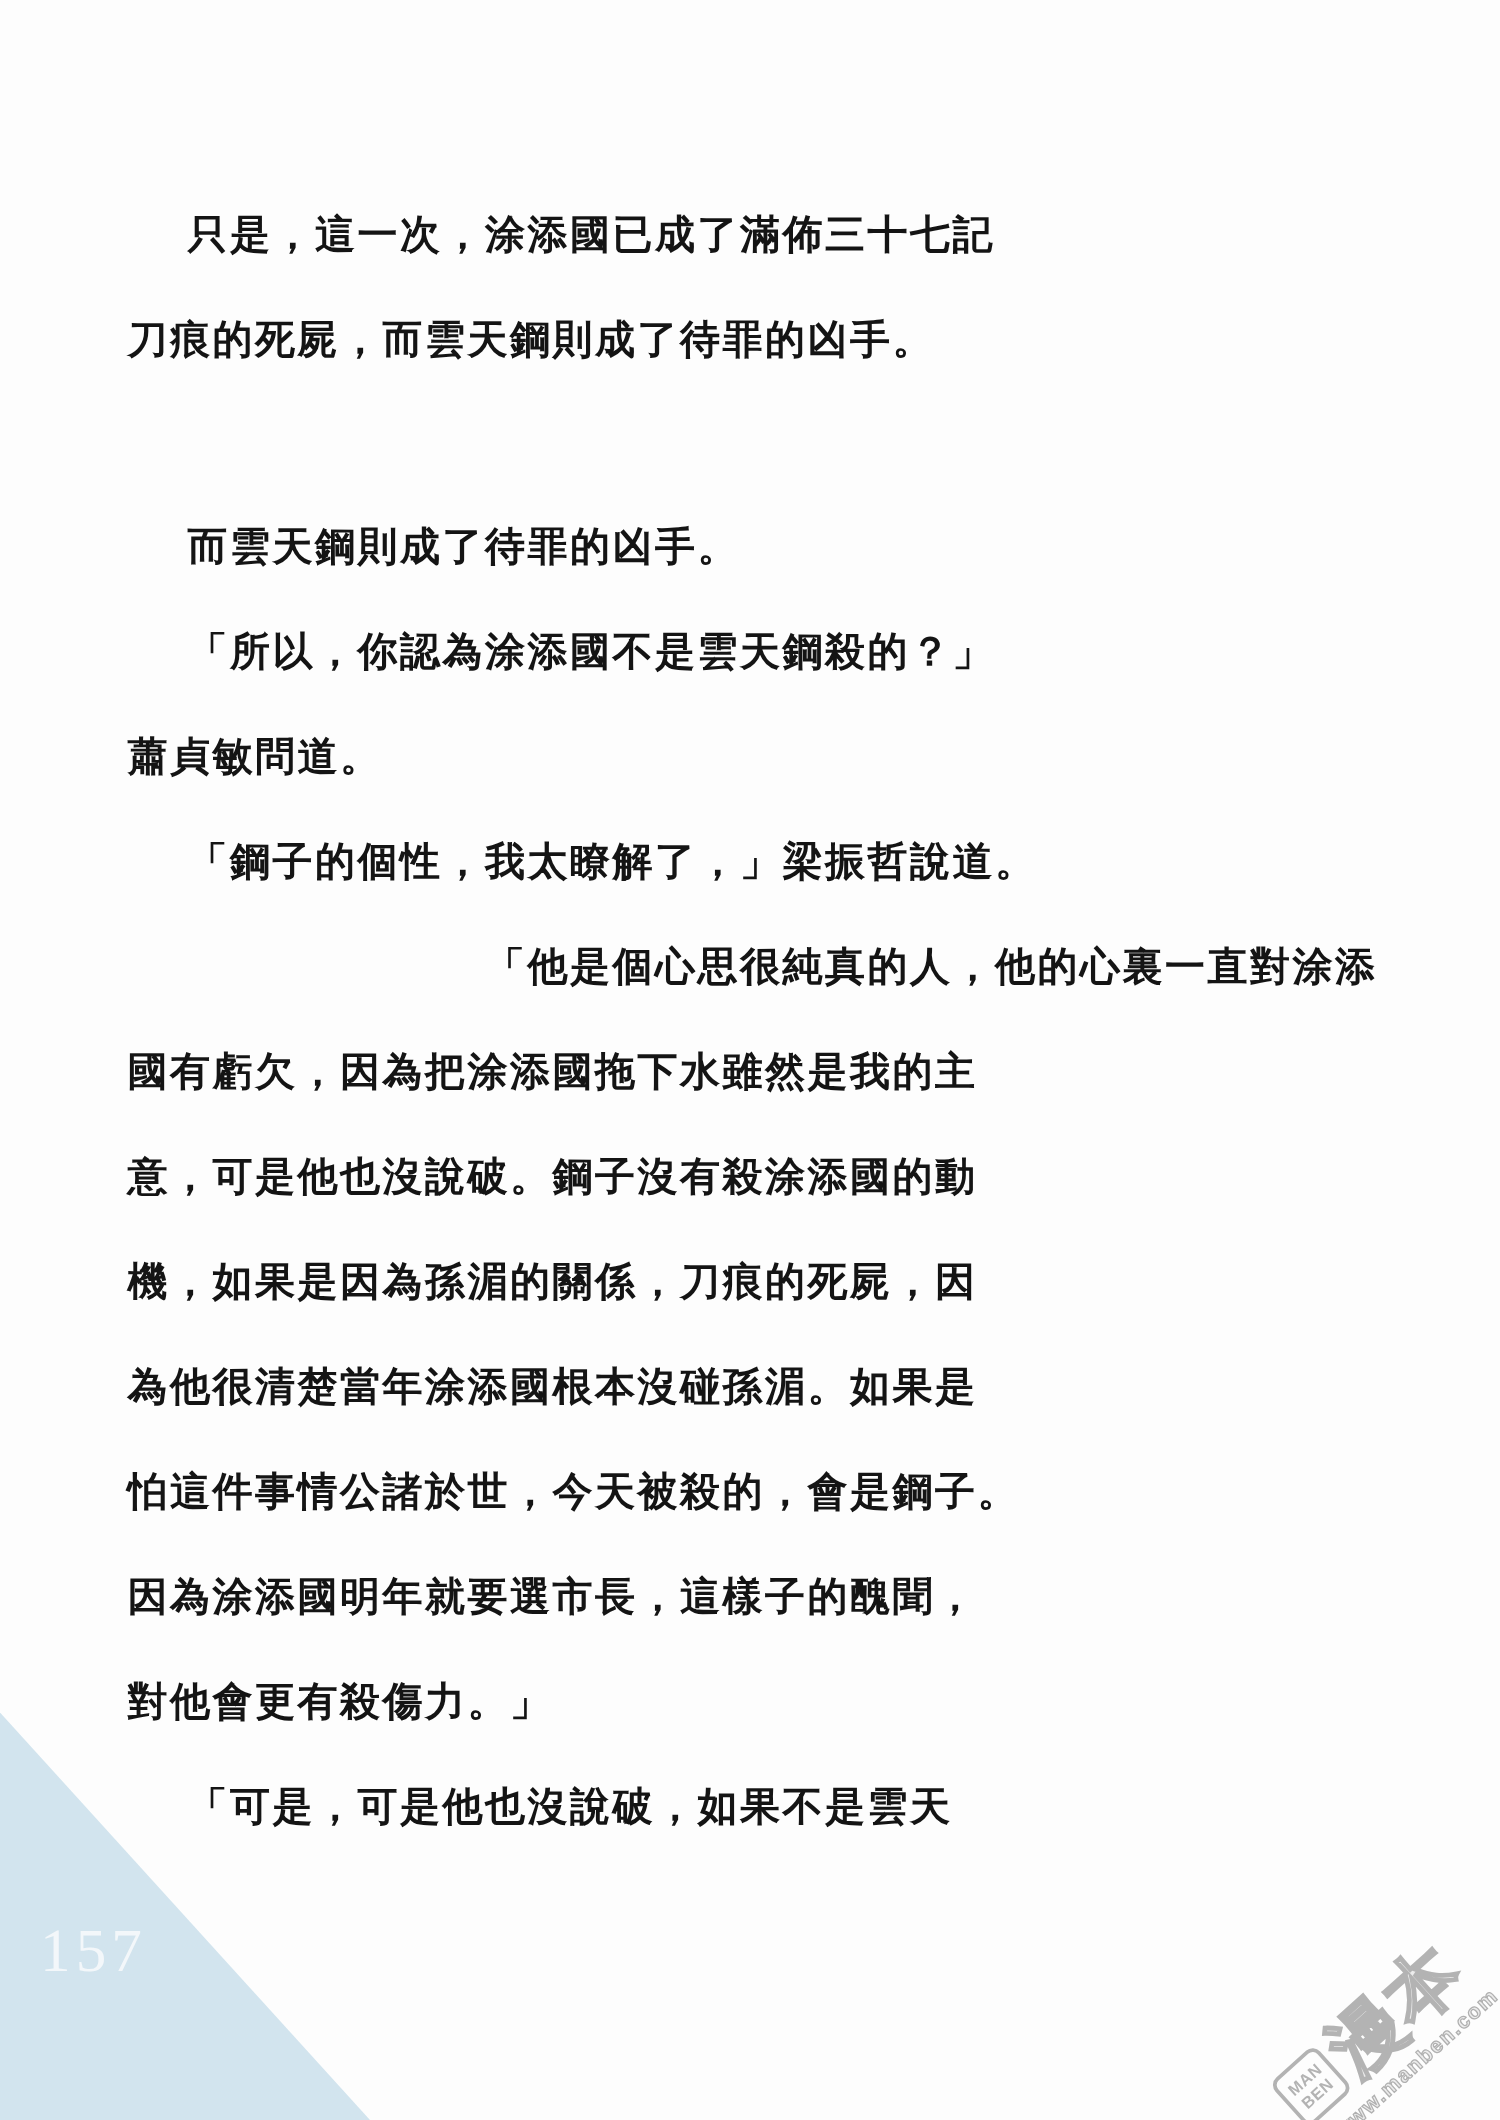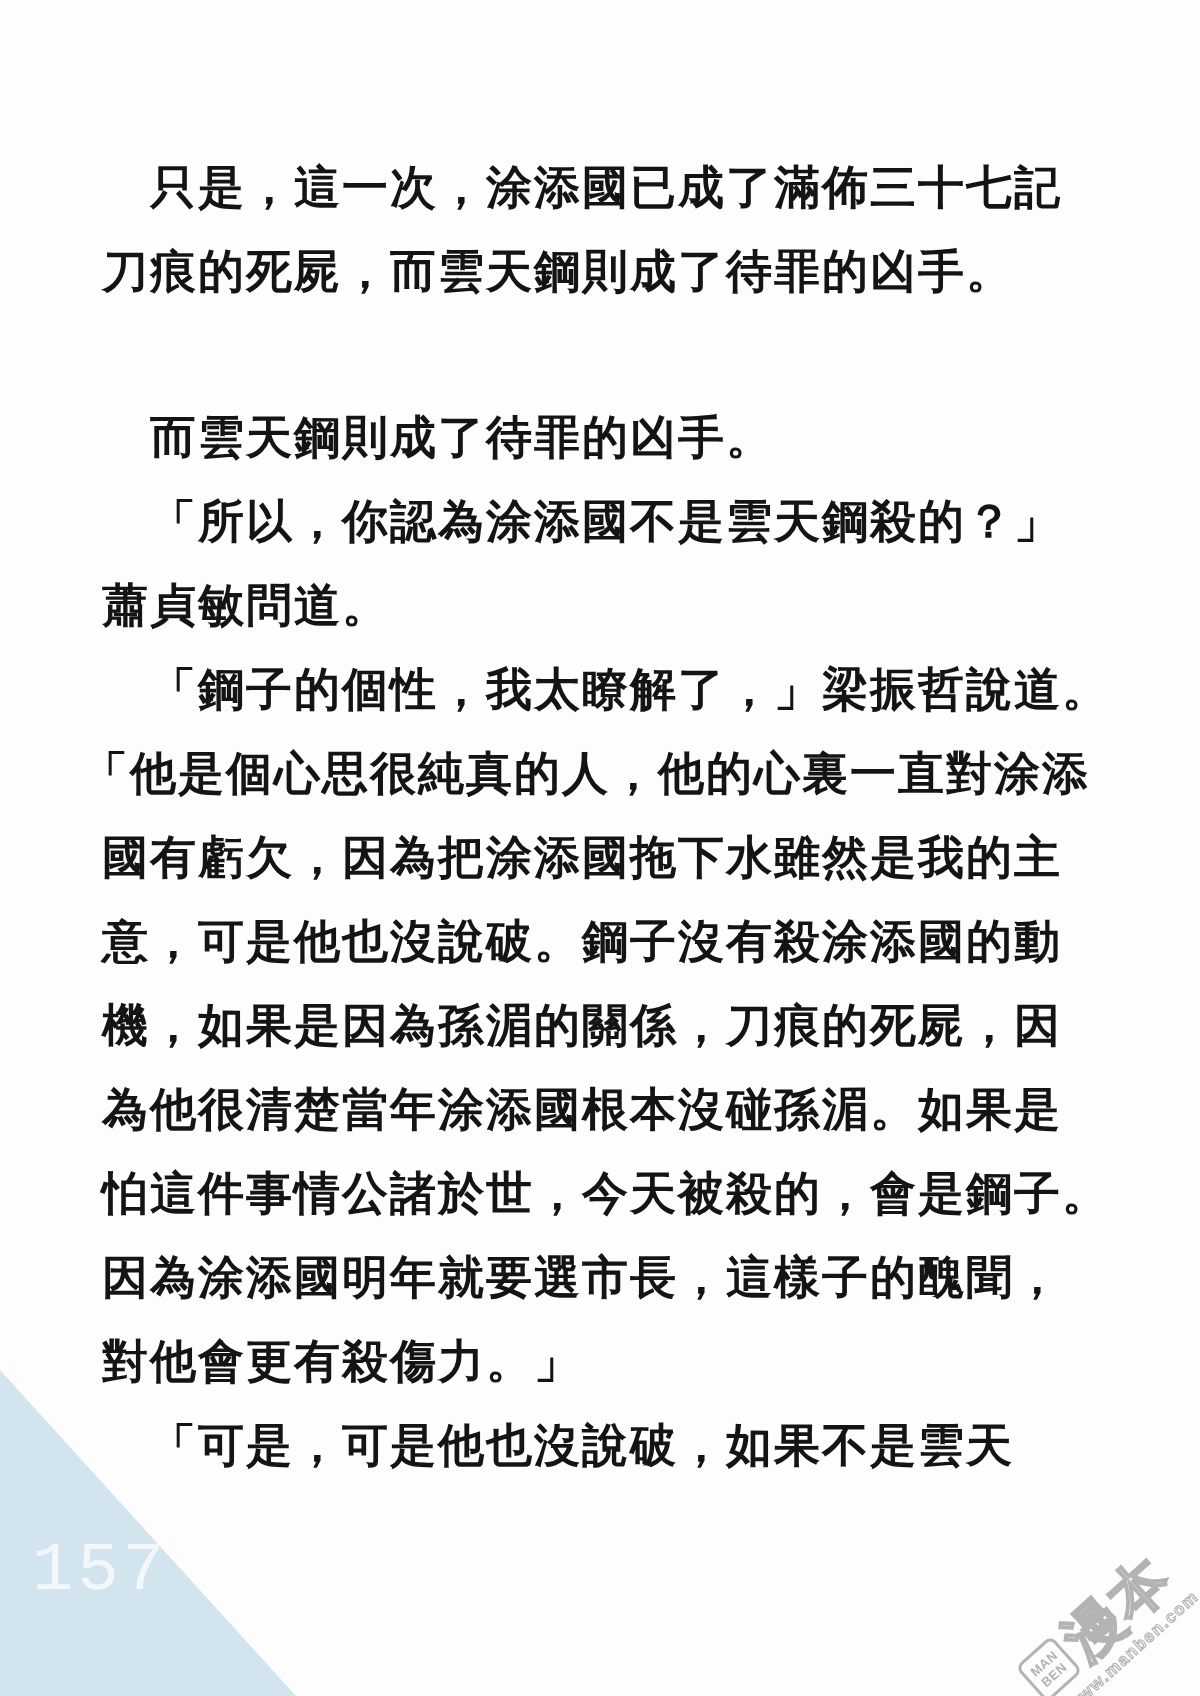--- a/index.html
+++ b/index.html
@@ -9,49 +9,49 @@
     height: 1696px;
     background: #fdfdfd;
     overflow: hidden;
     font-family: "Liberation Sans", sans-serif;
   }
   .textblock {
     position: absolute;
     left: 102px;
     top: 145px;
     width: 1000px;
-    font-size: 46px;
+    font-size: 32px;
     font-weight: 700;
     color: #141414;
     letter-spacing: 2px;
   }
   .line {
     height: 84px;
     line-height: 84px;
     white-space: nowrap;
   }
   .line.indent { padding-left: 48px; }
-  .line.hang { margin-left: -20px; }
+  .line.hang { margin-left: -20px; text-align: right; }
   .line.gap-before { margin-top: 82px; }
 
   .corner-triangle {
     position: absolute;
     left: 0;
     bottom: 0;
     width: 296px;
     height: 326px;
     background: #d2e4ee;
     clip-path: polygon(0 0, 0 100%, 100% 100%);
   }
   .pagenum {
     position: absolute;
     left: 32px;
     top: 1532px;
-    font-family: Liberation Mono, monospace;
-    font-size: 69px;
+    font-family: Liberation Serif, serif;
+    font-size: 49px;
     font-weight: 400;
     color: #f3f7fa;
     letter-spacing: 4px;
   }
   .watermark {
     position: absolute;
     left: 1008px;
     top: 1572px;
     width: 240px;
     transform: rotate(-42deg);

